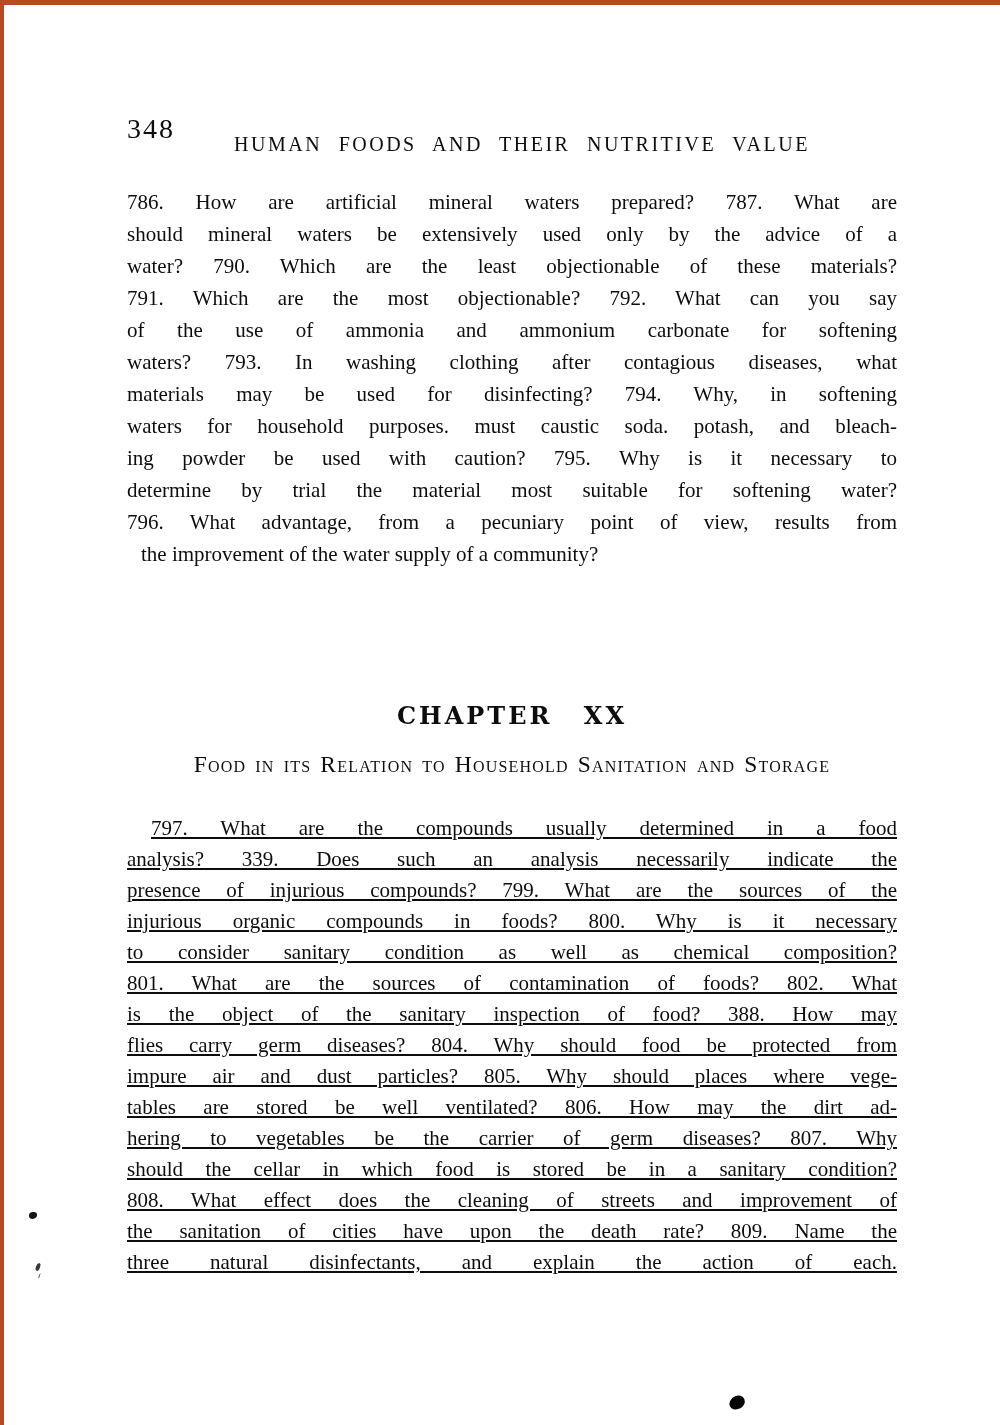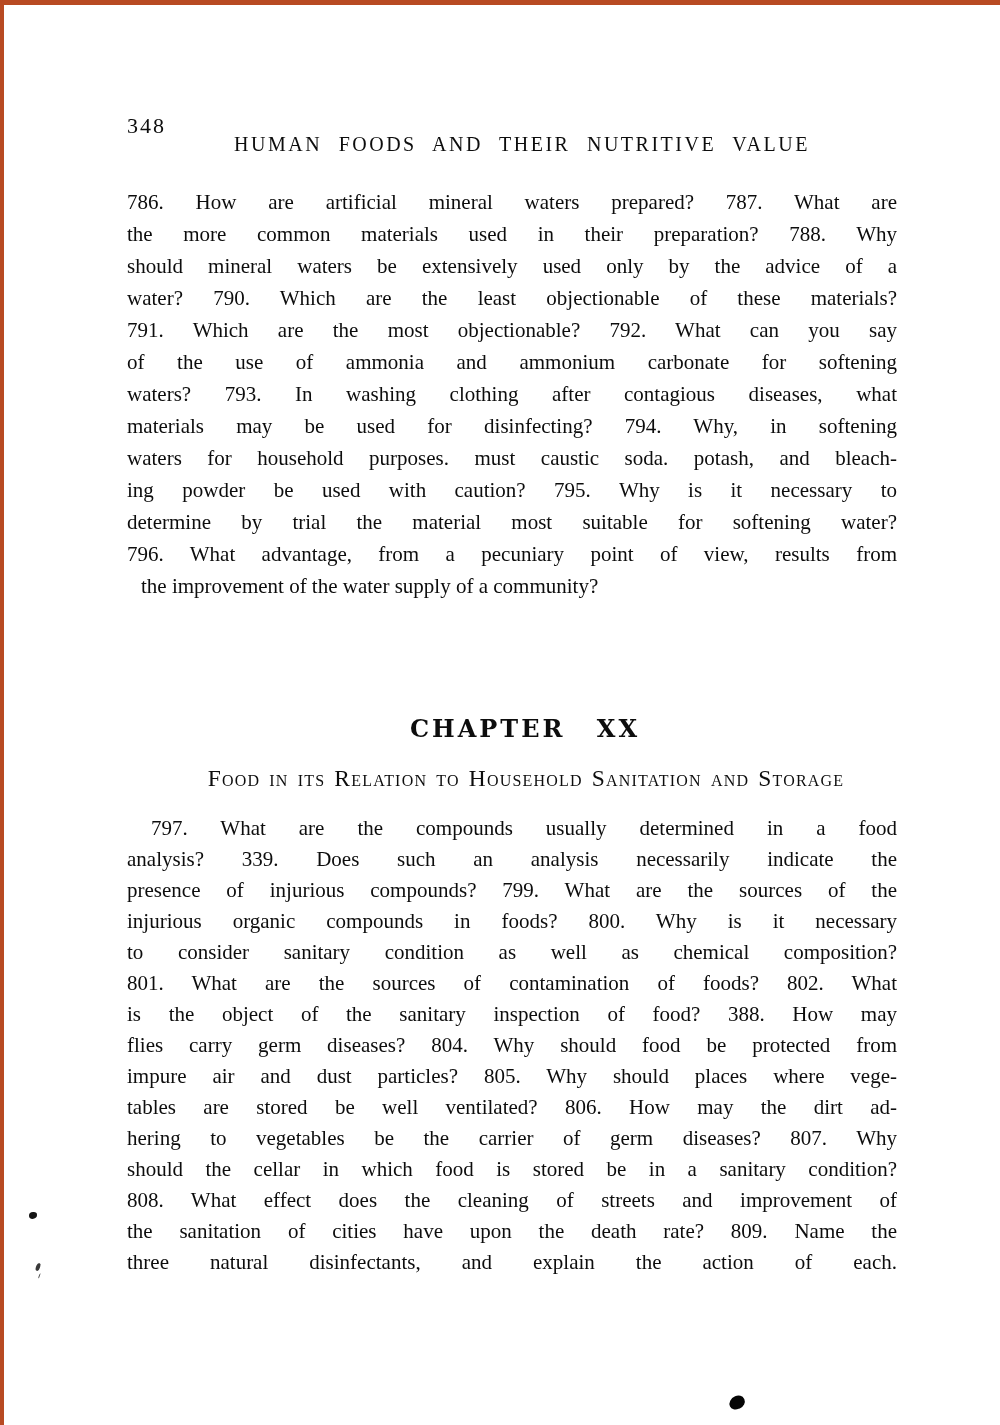--- a/index.html
+++ b/index.html
@@ -19,64 +19,64 @@
     background: #b84a22;
   }
   .edge-left {
     position: absolute; top: 0; left: 0;
     width: 4px; height: 1425px;
     background: #b84a22;
   }
   .running-head { position: absolute; top: 112px; left: 127px; width: 770px; height: 36px; }
   .pagenum {
     position: absolute; left: 0; top: 1px;
-    font-size: 22px; letter-spacing: 2px;
+    font-size: 28px; letter-spacing: 2px;
   }
   .runtitle {
     position: absolute; left: 84px; top: 6px; width: 622px;
     text-align: center;
     font-size: 20px;
     letter-spacing: 2.5px;
     word-spacing: 9px;
     white-space: nowrap;
     margin-top: 15px;
   }
   .para {
     position: absolute; left: 127px; width: 770px;
     font-size: 21px;
   }
   .para1 { top: 186px; line-height: 32px; }
-  .para2 { top: 813px; line-height: 31px; }
+  .para2 { top: 813px; line-height: 31px; text-decoration: underline; }
   .line {
     width: 100%;
     text-align: justify;
     text-align-last: justify;
     text-justify: inter-word;
     overflow: hidden;
     white-space: nowrap;
   }
   .line.noflush {
     text-align: left;
     text-align-last: left;
     margin-left: 14px;
   }
   .line.indent { padding-left: 24px; width: 746px; }
   .chapter-title {
     position: absolute; top: 701px; left: 127px; width: 770px;
-    margin: 13px;
+    margin: 0;
     text-align: center;
     font-family: "DejaVu Serif", "Liberation Serif", serif;
     font-size: 24px;
     font-weight: bold;
     letter-spacing: 3px;
     word-spacing: 20px;
   }
   .chapter-subtitle {
     position: absolute; top: 751px; left: 127px; width: 770px;
-    margin: 14px;
+    margin: 0;
     text-align: center;
     font-size: 23.5px;
     font-weight: normal;
     font-variant: small-caps;
     letter-spacing: 1.2px;
     word-spacing: 2px;
     white-space: nowrap;
   }
   
   .speck1 {
@@ -105,21 +105,20 @@
   <div class="edge-top"></div>
   <div class="edge-left"></div>
 
   <header class="running-head">
     <span class="pagenum">348</span>
     <span class="runtitle">HUMAN FOODS AND THEIR NUTRITIVE VALUE</span>
   </header>
 
   <section class="para para1">
     <div class="line">786. How are artificial mineral waters prepared? 787. What are</div>
-    <div class="line">the more common materials used in their preparation? 788. Why</div>
     <div class="line">should mineral waters be extensively used only by the advice of a</div>
     <div class="line">water? 790. Which are the least objectionable of these materials?</div>
     <div class="line">791. Which are the most objectionable? 792. What can you say</div>
     <div class="line">of the use of ammonia and ammonium carbonate for softening</div>
     <div class="line">waters? 793. In washing clothing after contagious diseases, what</div>
     <div class="line">materials may be used for disinfecting? 794. Why, in softening</div>
     <div class="line">waters for household purposes. must caustic soda. potash, and bleach-</div>
     <div class="line">ing powder be used with caution? 795. Why is it necessary to</div>
     <div class="line">determine by trial the material most suitable for softening water?</div>
     <div class="line">796. What advantage, from a pecuniary point of view, results from</div>

